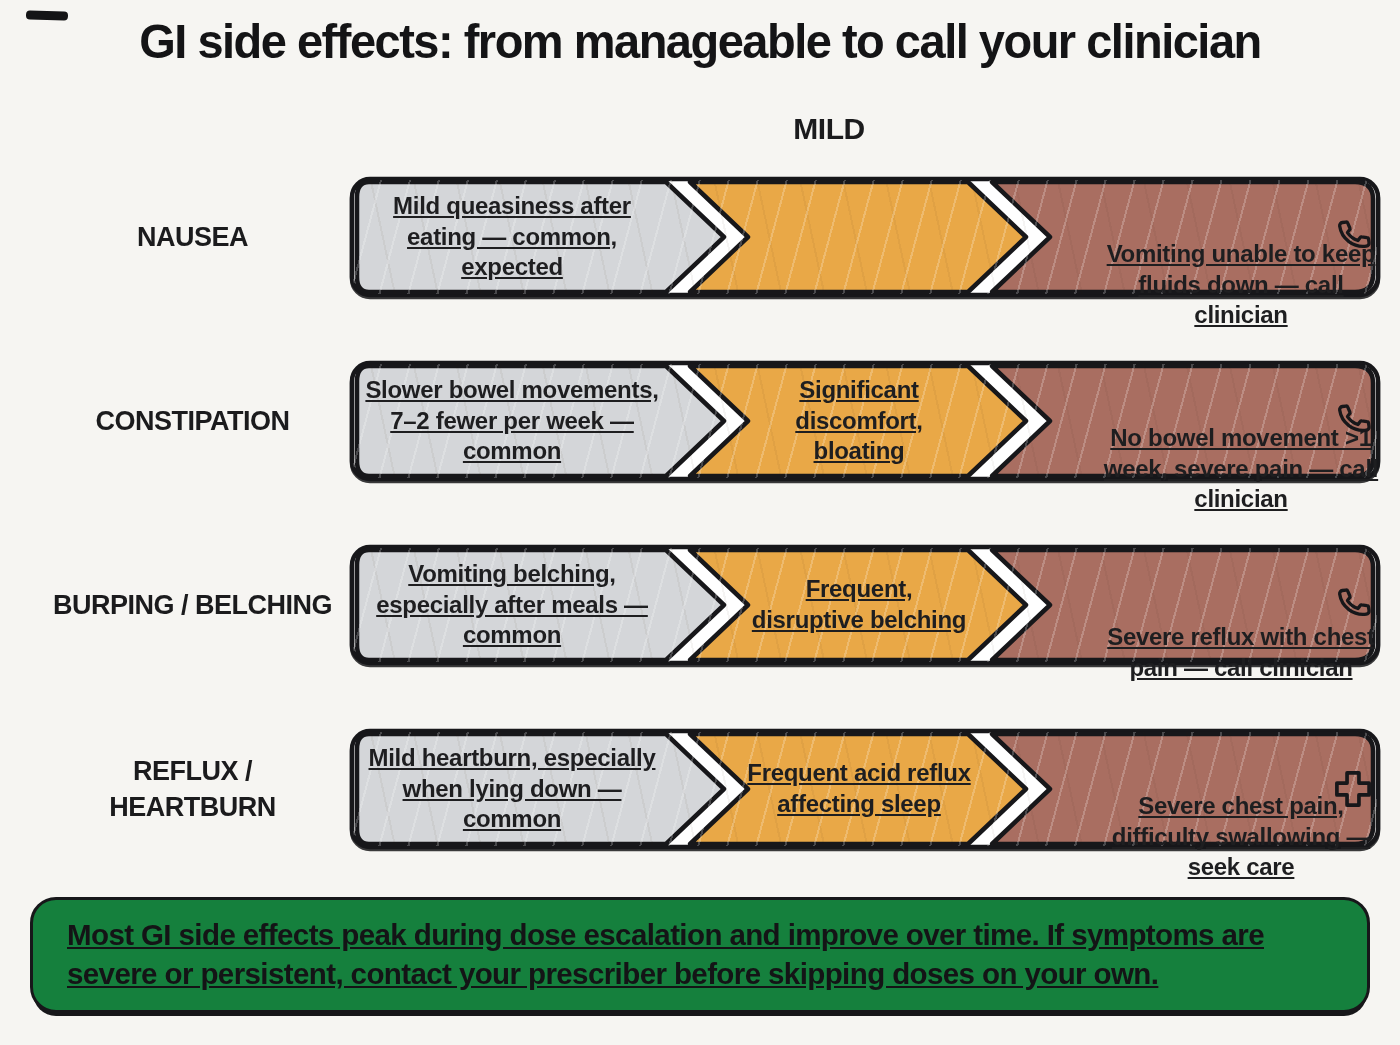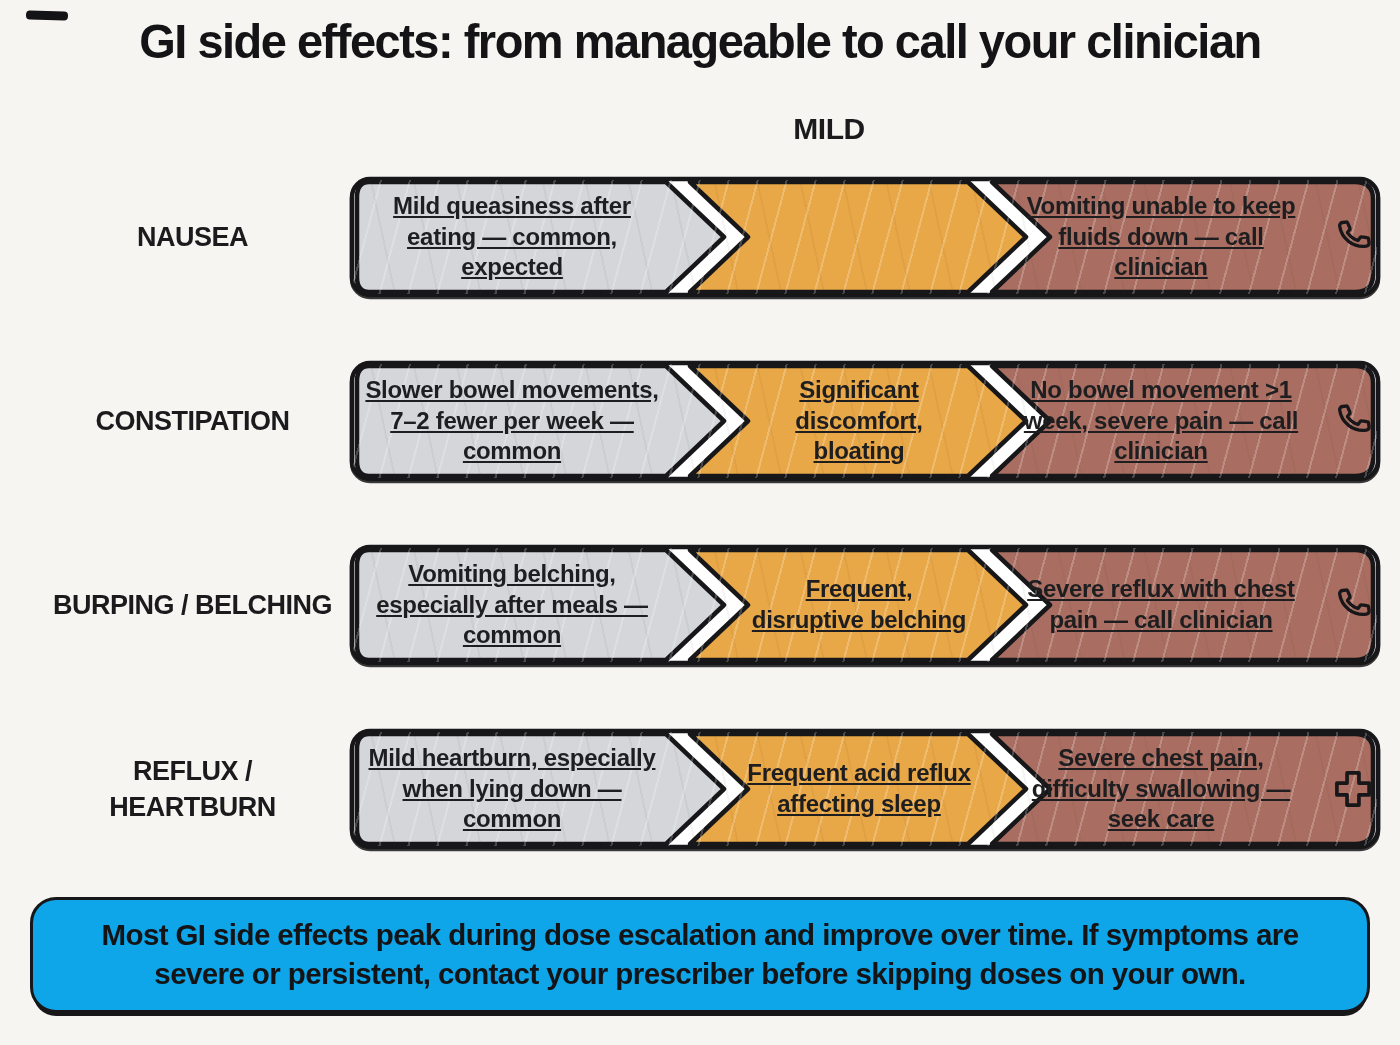--- a/index.html
+++ b/index.html
@@ -54,39 +54,40 @@
   }
 
   .seg-text {
     position:absolute; top:0; height:100%;
     display:flex; align-items:center; justify-content:center;
     text-align:center; font-size:24px; font-weight:700;
     line-height:1.28; letter-spacing:-0.3px; color:#1e1e20;text-decoration:underline;
   }
   .seg-text.mild     { left:12px;  width:302px; }
   .seg-text.moderate { left:398px; width:224px; }
-  .seg-text.severe   { left:668px; width:288px; }
+  .seg-text.severe   { left:748px; width:288px;margin-top:48px; }
 
   .seg-icon {
     position:absolute; top:50%; transform:translateY(-50%);
     width:44px; height:44px; display:flex; align-items:center; justify-content:center;
   }
   .seg-icon.phone { left:984px; transform:translateY(-50%) rotate(-8deg); }
   .seg-icon.cross { left:982px; }
   .seg-icon svg { width:42px; height:42px; }
 
   .footer-box {
     margin:47px 0 0 30px; width:1340px; height:116px;
-    background:#0ea5e9;
+    background:#15803d;
     border:3.5px solid #17171a; border-radius:26px;
     box-shadow:0 6px 0 -3px #17171a;
     display:flex; align-items:center; justify-content:center;
-    text-align:center; padding:0 34px;
+    text-align:left; padding:0 34px;
     font-size:29.5px; font-weight:800; letter-spacing:-0.6px; line-height:1.32;
     color:#141416;
+    text-decoration:underline;
   }
 </style>
 </head>
 <body>
 
 <div class="page">
 
   <div class="corner-mark"></div>
 
   <h1 class="title">GI side effects: from manageable to call your clinician</h1>

